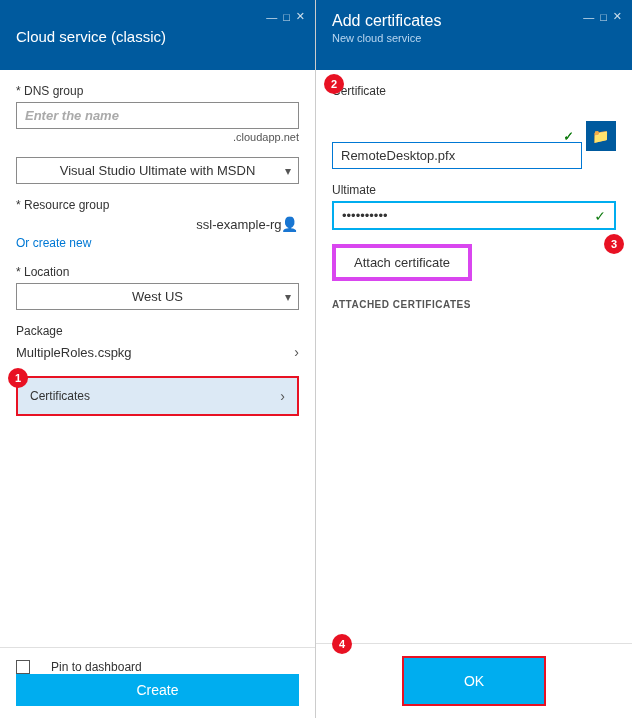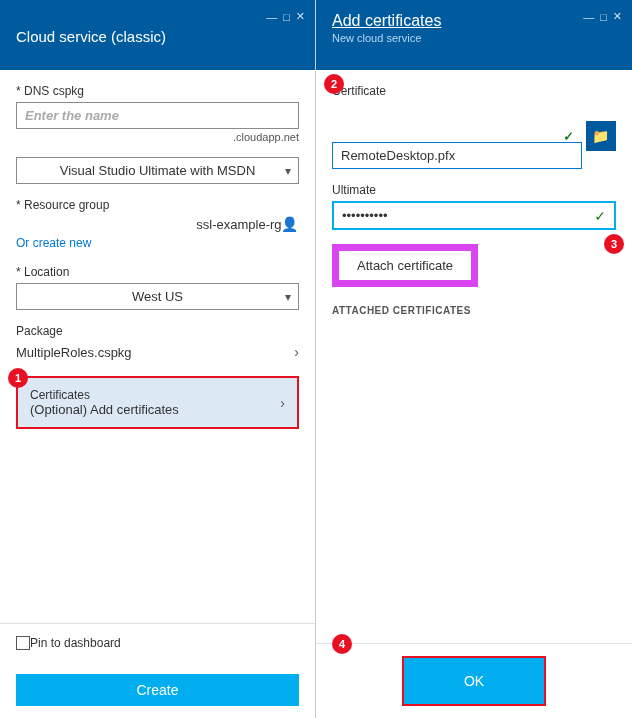--- a/index.html
+++ b/index.html
@@ -87,21 +87,21 @@
     }
     .cert-item-left { }
     .cert-item-title { font-size: 12px; color: #333; }
     .cert-item-subtitle { font-size: 13px; color: #333; }
 
     .left-footer {
       padding: 12px 16px;
       border-top: 1px solid #e0e0e0;
       background: #fff;
     }
-    .pin-row { display: flex; align-items: flex-start; gap: 0; margin-bottom: 24px; }
+    .pin-row { display: flex; align-items: flex-start; gap: 21px; margin-bottom: 0; }
     .checkbox { width: 14px; height: 14px; border: 1px solid #555; background: #fff; cursor: pointer; }
     .pin-label { font-size: 12px; color: #333; }
     .create-btn {
       background: #00adef;
       color: #fff;
       border: none;
       padding: 8px 13px;
       font-size: 14px;
       cursor: pointer;
       width: 100%;
@@ -116,21 +116,21 @@
       flex-direction: column;
       position: relative;
     }
     .right-header {
       background: #005a9e;
       padding: 12px 16px 10px 16px;
       color: #fff;
       height: 70px;
       position: relative;
     }
-    .right-header-title { font-size: 16px; font-weight: 400; margin-bottom: 2px; text-decoration: underline; }
+    .right-header-title { font-size: 16px; font-weight: 400; margin-bottom: 2px; }
     .right-header-subtitle { font-size: 11px; color: #b8d6f0; }
     .right-win-controls { display: flex; gap: 6px; align-items: center; position: absolute; top: 10px; right: 10px; }
 
     .right-content { flex: 1; padding: 14px 16px; }
 
     .cert-section { position: relative; margin-bottom: 14px; }
     .cert-section-label { font-size: 12px; color: #333; margin-bottom: 4px; }
     .cert-input-row { display: flex; gap: 4px; align-items: center; }
     .cert-select {
       flex: 1;
@@ -184,21 +184,21 @@
       position: absolute;
       right: 8px;
       top: 50%;
       transform: translateY(-50%);
       color: #107c10;
       font-size: 14px;
     }
 
     .attach-section { position: relative; margin-bottom: 18px; }
     .attach-btn {
-      border: 7px solid #d946ef;
+      border: 4px solid #d946ef;
       background: #fff;
       padding: 7px 18px;
       font-size: 13px;
       cursor: pointer;
       color: #333;
     }
 
     .attached-label {
       font-size: 10px;
       font-weight: 600;
@@ -247,21 +247,21 @@
     <div class="window-controls">
       <span class="win-btn">—</span>
       <span class="win-btn">□</span>
       <span class="win-btn">✕</span>
     </div>
   </div>
 
   <div class="left-content">
 
     <div class="field-group">
-      <div class="field-label">* DNS cspkg</div>
+      <div class="field-label">* DNS group</div>
       <input class="field-input" type="text" placeholder="Enter the name" style="">
       <div class="field-suffix">.cloudapp.net</div>
     </div>
 
     <div class="field-group">
       <div class="select-wrapper">
         <select class="field-select">
           <option>Visual Studio Ultimate with MSDN</option>
         </select>
       </div>
@@ -291,21 +291,20 @@
         <span class="package-value">MultipleRoles.cspkg</span>
         <span class="chevron-right">›</span>
       </div>
     </div>
 
     <div style="position:relative; margin-top: 6px;">
       <span class="num-badge" style="position:absolute; left:-8px; top:-8px; z-index:2;">1</span>
       <div class="cert-item">
         <div class="cert-item-left">
           <div class="cert-item-title">Certificates</div>
-          <div class="cert-item-subtitle">(Optional) Add certificates</div>
         </div>
         <span class="chevron-right">›</span>
       </div>
     </div>
   </div>
 
   <div class="left-footer">
     <div class="pin-row">
       <div class="checkbox"></div>
       <span class="pin-label">Pin to dashboard</span>

